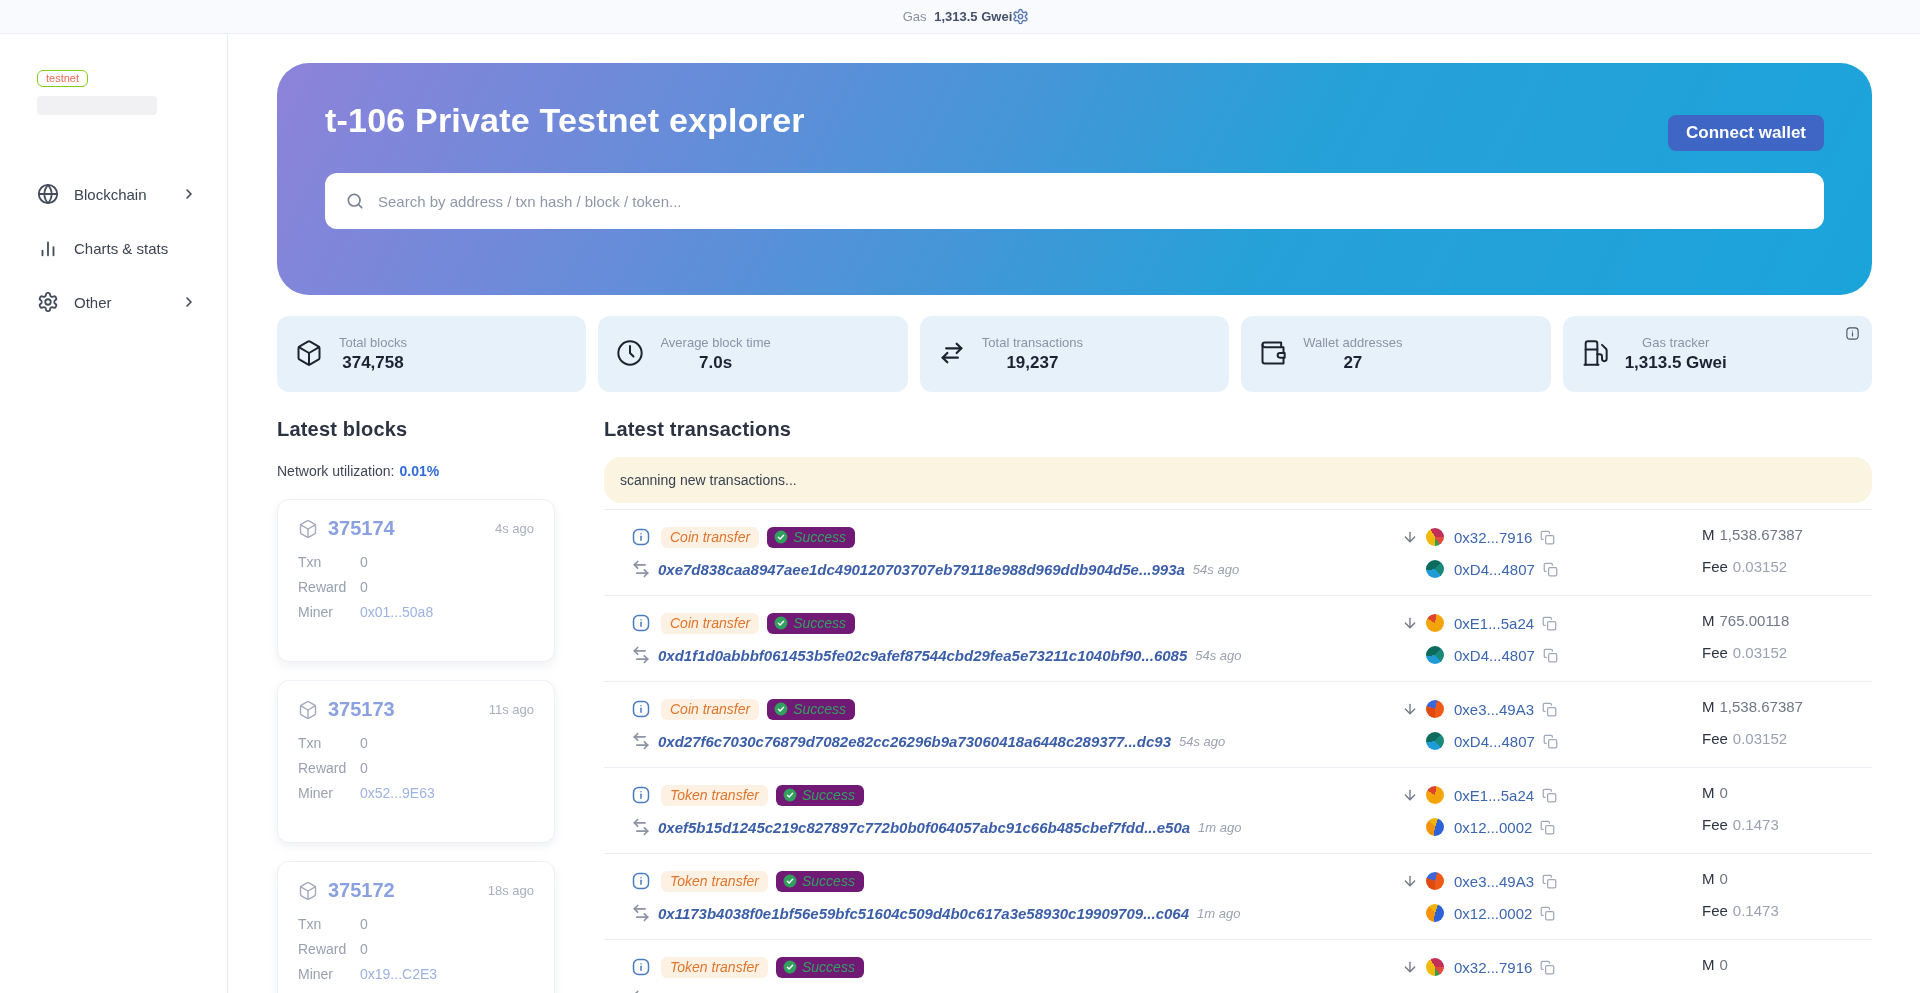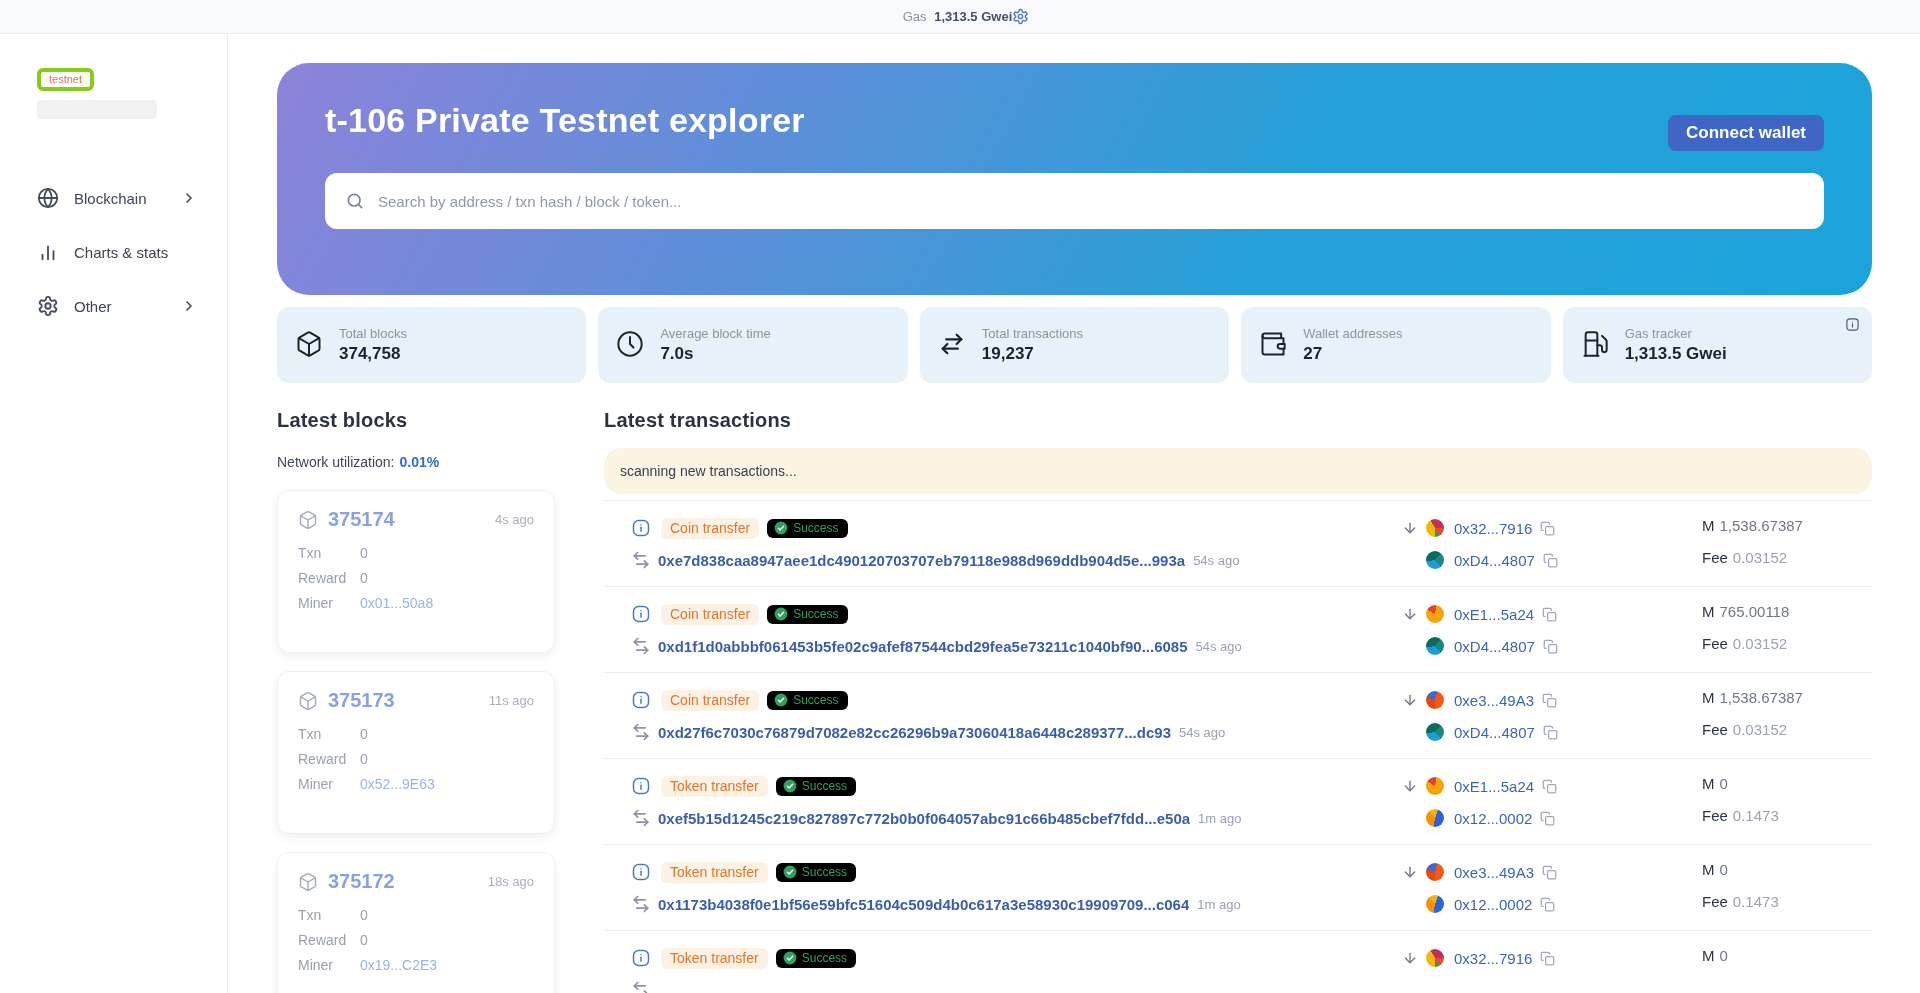--- a/index.html
+++ b/index.html
@@ -10,21 +10,21 @@
   .topbar { height:34px; background:#f8fafd; border-bottom:1px solid #e8ebf2;
             display:flex; align-items:center; justify-content:center; padding:0 26px 0 38px; }
   .gas-wrap { font-size:13px; cursor:pointer; }
   .gas-label { color:#8a909e; }
   .gas-value { color:#44506a; font-weight:700; margin-left:4px; }
   .topbar-gear { color:#5878b5; cursor:pointer; display:flex; }
 
   
   .body-wrap { display:flex; height:959px; }
   .sidebar { width:228px; border-right:1px solid #e8ebf2; background:#fff; flex-shrink:0; padding:34px 0 0 37px; }
-  .net-badge { display:inline-block; font-size:11px; color:#ed6a51; border:4px solid #84cc16;
+  .net-badge { display:inline-block; font-size:11px; color:#ed6a51; border:1px solid #84cc16;
                border-radius:6px; padding:1px 8px 2px; background:#fff; }
   .logo-skeleton { width:120px; height:19px; background:#f1f1f3; border-radius:4px; margin-top:9px; }
   .nav { margin-top:52px; }
   .nav-item { display:flex; align-items:center; height:54px; cursor:pointer; color:#3d4452; padding-right:30px; }
   .nav-item .nav-ic { width:22px; height:22px; color:#454d5c; display:flex; }
   .nav-item .nav-label { font-size:15px; font-weight:500; margin-left:15px; flex:1; }
   .nav-chevron { color:#3d4452; display:flex; }
 
   .main { flex:1; position:relative; padding:29px 48px 0 49px; }
 
@@ -36,21 +36,21 @@
                  background:#3f66c4; color:#fff; font-family:"Liberation Sans",sans-serif;
                  font-size:17px; font-weight:700; border-radius:8px; cursor:pointer; }
   .search-bar { margin-top:33px; height:56px; background:#fff; border-radius:12px;
                 display:flex; align-items:center; padding:0 20px; }
   .search-bar .search-ic { color:#7a8294; display:flex; flex-shrink:0; }
   .search-input { border:none; outline:none; flex:1; margin-left:13px; font-size:15px;
                   font-family:"Liberation Sans",sans-serif; color:#2b3242; }
   .search-input::placeholder { color:#8f97a8; }
 
   
-  .stats-row { display:flex; gap:12px; margin-top:12px; }
+  .stats-row { display:flex; gap:12px; margin-top:21px;text-align:center; }
   .stat-card { flex:1; background:#e7f1fa; border-radius:12px; height:76px;
                display:flex; align-items:center; padding:0 18px; position:relative; }
   .stat-ic { width:30px; height:30px; color:#1c2330; display:flex; flex-shrink:0; }
   .stat-text { margin-left:14px; }
   .stat-label { font-size:13px; color:#8b93a4; }
   .stat-value { font-size:17px; font-weight:700; color:#1b2232; margin-top:3px; }
   .stat-info { position:absolute; top:10px; right:12px; color:#4d5566; cursor:pointer; display:flex; }
 
   
   .content-cols { display:flex; margin-top:26px; gap:49px; }
@@ -73,26 +73,26 @@
   .block-row { display:flex; font-size:14px; margin-top:9px; }
   .block-row-label { width:62px; color:#99a0af; }
   .block-row-value { color:#9aa1b0; }
   .miner-link { color:#9cb2e2; cursor:pointer; }
 
   
   .scan-banner { margin-top:16px; background:#fbf4e1; border-radius:17px; height:46px;
                  display:flex; align-items:center; padding:0 16px; font-size:14px; color:#3a4150; }
   .tx-list { margin-top:6px; border-top:1px solid #eaecf2; }
   .tx-row { display:flex; padding:16px 0 15px; border-bottom:1px solid #eaecf2; }
-  .tx-main { flex:1; min-width:0; padding-left:27px; }
+  .tx-main { flex:1; min-width:0; padding-left:27px;font-style:italic; }
   .tx-line1 { display:flex; align-items:center; height:22px; }
   .tx-info-ic { width:20px; height:20px; color:#4a7bbf; cursor:pointer; display:flex; }
   .tx-type-badge { margin-left:10px; background:#fdf1e4; color:#e0752c; font-size:14px;
                    border-radius:6px; padding:2px 9px 3px; }
-  .tx-status-badge { margin-left:8px; background:#000000; color:#31a05f; font-size:12px;
+  .tx-status-badge { margin-left:8px; background:#701a75; color:#31a05f; font-size:14px;
                      border-radius:6px; padding:2px 9px 3px 7px; display:flex; align-items:center; gap:5px; }
   .tx-status-badge .chk { display:flex; }
   .tx-line2 { display:flex; align-items:center; margin-top:10px; height:22px; }
   .swap-ic { width:20px; height:20px; color:#8b93a5; display:flex; flex-shrink:0; }
   .tx-hash { margin-left:7px; font-size:15px; font-weight:700; color:#3b5ea9; cursor:pointer;
              white-space:nowrap; overflow:hidden; text-overflow:ellipsis; }
   .tx-age { margin-left:8px; font-size:13px; color:#9aa1b0; white-space:nowrap; }
   .tx-addrs { width:300px; flex-shrink:0; }
   .addr-line { display:flex; align-items:center; height:22px; }
   .addr-line.second { margin-top:10px; padding-left:24px; }

